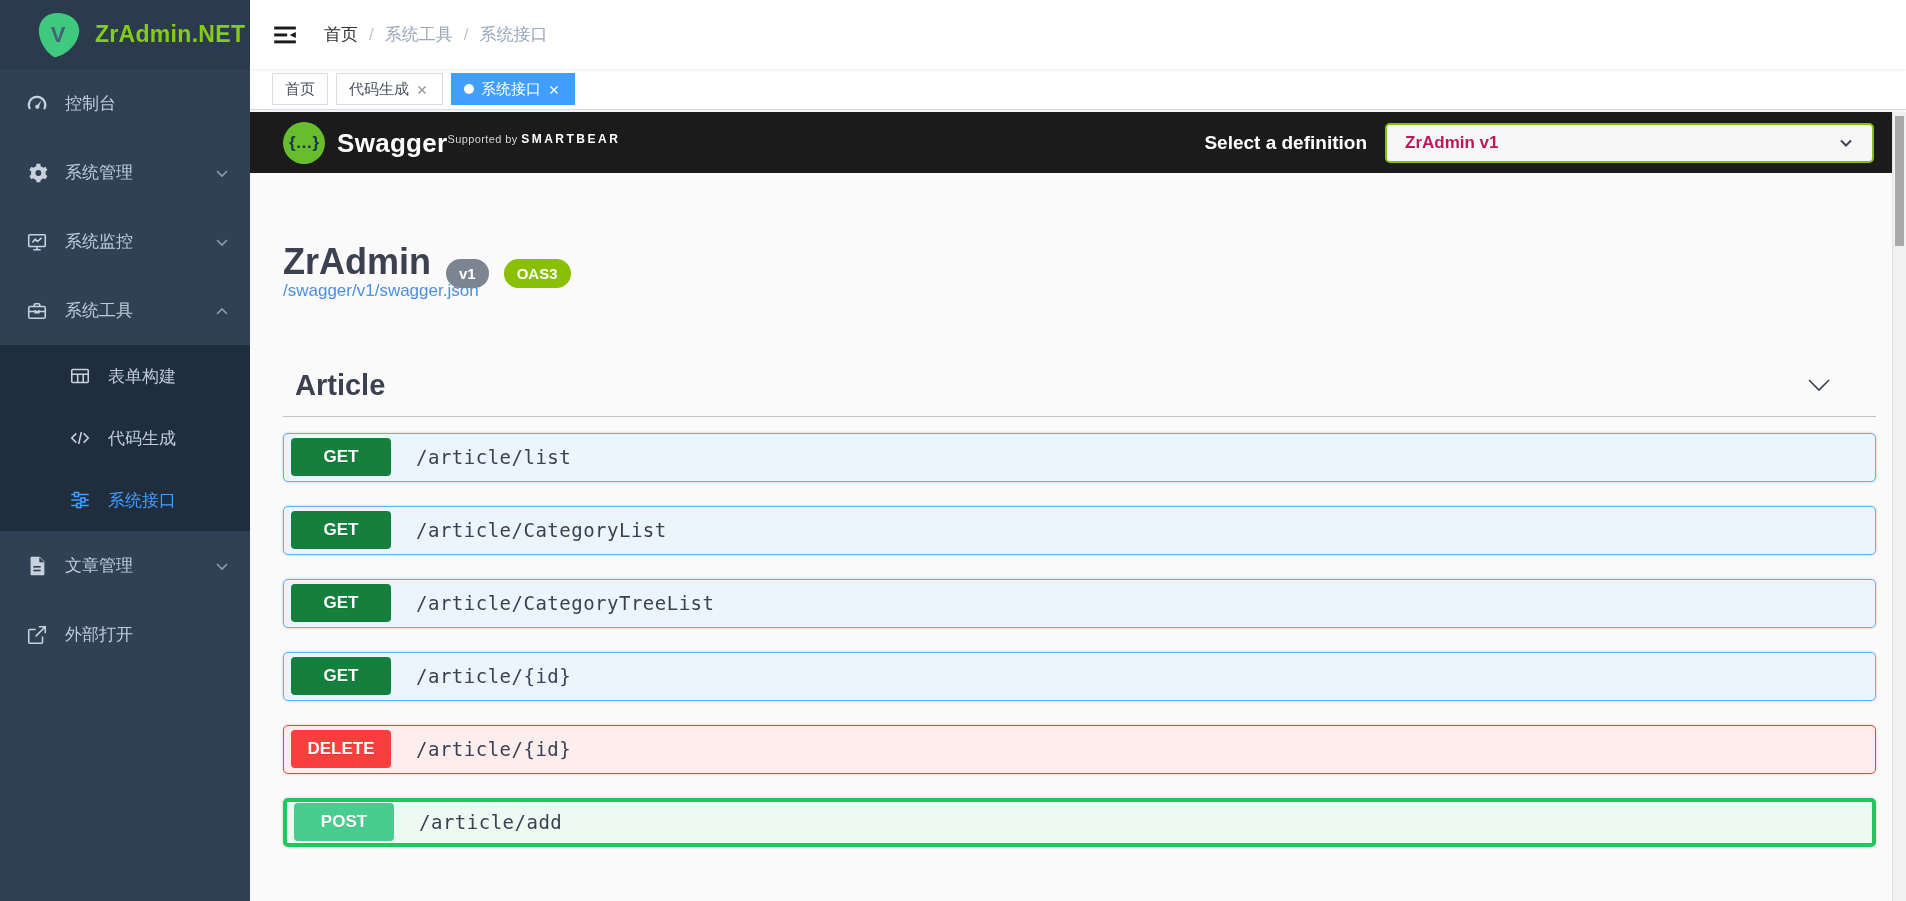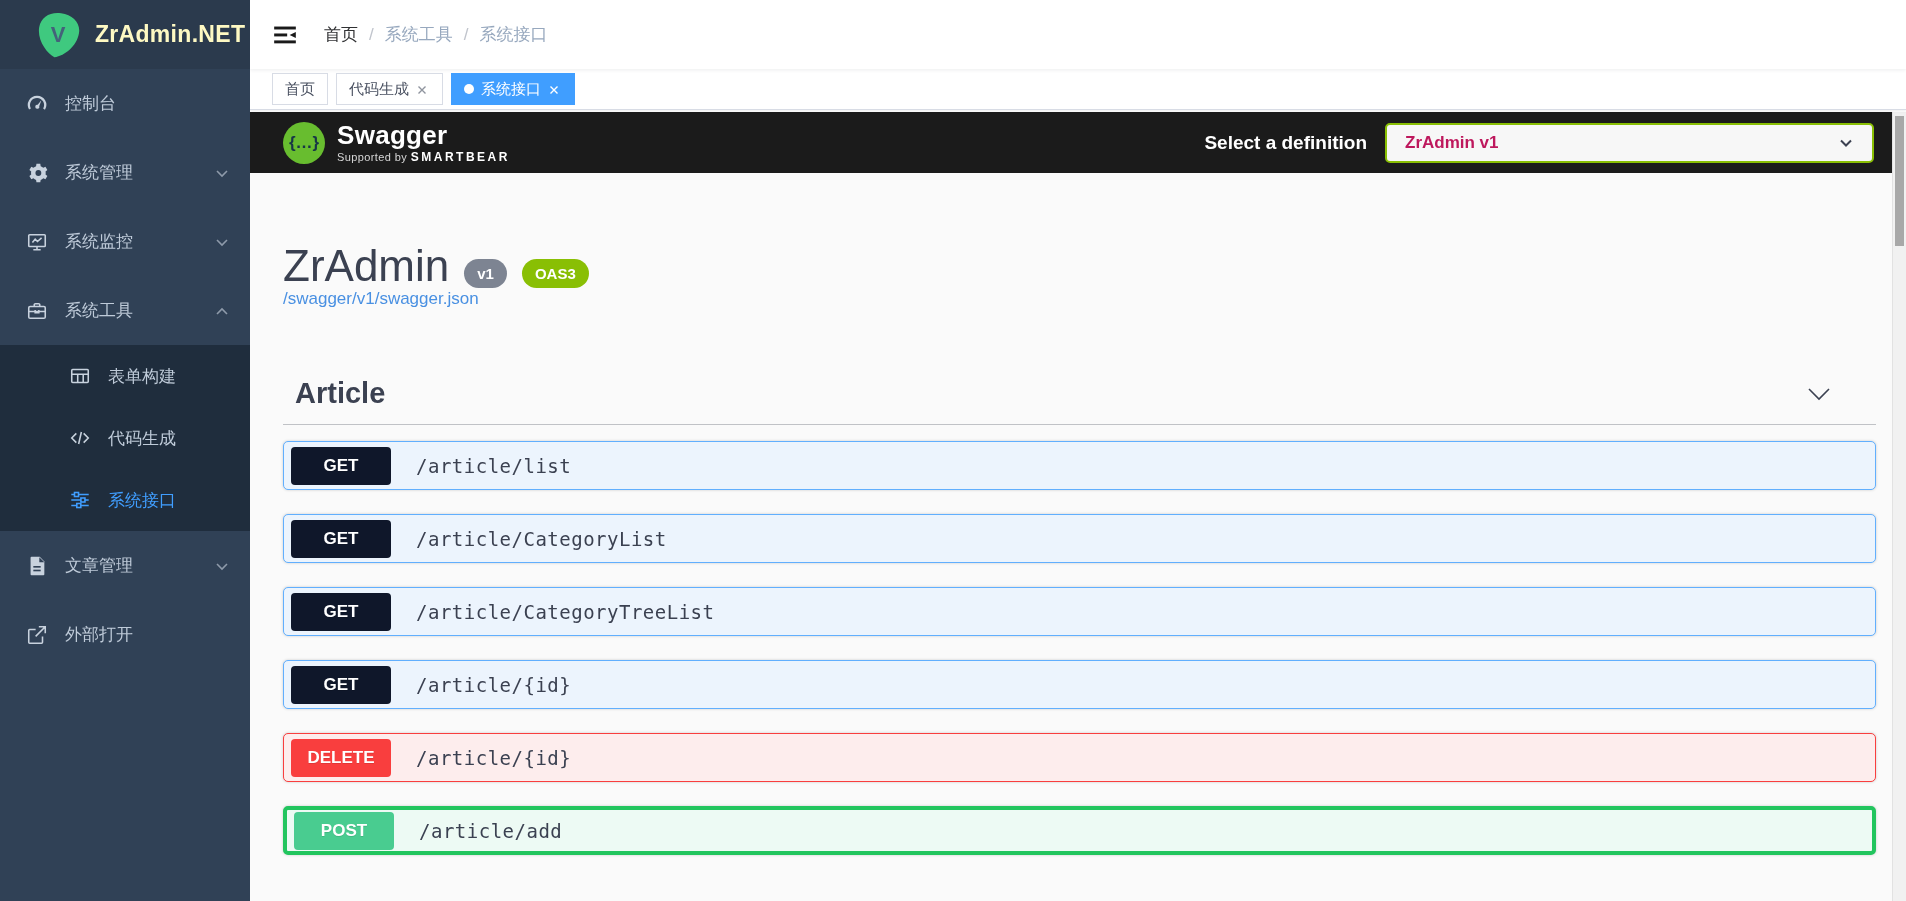--- a/index.html
+++ b/index.html
@@ -3,21 +3,21 @@
 <meta charset="utf-8">
 <style>
   * { margin:0; padding:0; box-sizing:border-box; }
   html,body { width:1906px; height:901px; overflow:hidden; background:#fff;
               font-family:"Liberation Sans","DejaVu Sans",sans-serif; }
   .stage { position:relative; width:1906px; height:901px; }
 
   
   .sidebar { position:absolute; left:0; top:0; width:250px; height:901px; background:#304156; z-index:5; }
   .logo-row { height:69px; display:flex; align-items:center; padding-left:36px; gap:15px; background:#2b3a4d; }
-  .logo-title { color:#fef9c3; font-size:23px; font-weight:bold; letter-spacing:.3px; }
+  .logo-title { color:#84cc16; font-size:23px; font-weight:bold; letter-spacing:.3px; }
   .menu-item { height:69px; display:flex; align-items:center; padding:0 20px 0 25px; gap:16px;
                color:#bfcbd9; font-size:17px; cursor:pointer; }
   .menu-item .micon { width:24px; height:24px; display:flex; align-items:center; justify-content:center; color:#c8d2de; flex:0 0 24px; }
   .menu-item .mlabel { flex:1; white-space:nowrap; }
   .menu-item .chev { color:#8e9aaa; width:16px; height:16px; }
   .submenu { background:#1f2d3d; }
   .submenu .menu-item { height:62px; padding-left:68px; }
   .menu-item.active { color:#409eff; }
   .menu-item.active .micon { color:#409eff; }
 
@@ -54,53 +54,53 @@
   .tab.active { background:#409eff; border-color:#409eff; color:#fff; }
   .tab.active .tclose { color:#fff; }
   .tab .dot { width:10px; height:10px; border-radius:50%; background:#fff; }
 
   
   .swagger { position:absolute; left:250px; top:112px; width:1642px; height:789px; background:#fafafa; }
   .sw-topbar { height:61px; background:#1b1b1b; display:flex; align-items:center; padding:0 18px 0 33px; }
   .sw-logo { display:flex; align-items:center; gap:12px; }
   .sw-logo-circle { width:42px; height:42px; border-radius:50%; background:#68bd2f; display:flex;
                     align-items:center; justify-content:center; color:#173647; font-weight:bold; font-size:17px; }
-  .sw-logo-textcol { display:flex; flex-direction:column; line-height:1; }
+  .sw-logo-textcol { display:flex; flex-direction:row; line-height:1; }
   .sw-logo-name { color:#fff; font-size:26px; font-weight:bold; letter-spacing:.3px; }
   .sw-logo-sub { color:#d7d7d7; font-size:11px; margin-top:3px; letter-spacing:.4px; }
   .sw-logo-sub b { color:#fff; letter-spacing:2.5px; font-size:12px; }
   .sw-right { margin-left:auto; display:flex; align-items:center; gap:18px; }
   .sw-select-label { color:#fff; font-size:19px; font-weight:bold; }
   .sw-select { width:489px; height:40px; background:#f7f7f7; border:2px solid #89bf04; border-radius:5px;
                display:flex; align-items:center; padding:0 18px; font-size:17px; font-weight:bold;
                color:#be185d; cursor:pointer; }
   .sw-select .selchev { margin-left:auto; width:16px; height:16px; color:#3b4151; }
 
   .sw-content { padding:70px 16px 0 33px; }
   .info-title-row { display:flex; align-items:flex-start; gap:15px; }
-  .info-title { font-size:44px; font-weight:normal; color:#3b4151; line-height:1.05; }
+  .info-title { font-size:36px; font-weight:bold; color:#3b4151; line-height:1.05; }
   .pill { color:#fff; font-weight:bold; border-radius:50px; padding:6px 13px; font-size:15px; position:relative; top:16px; }
   .pill.v { background:#7d8492; }
   .pill.oas { background:#89bf04; }
   .spec-link { font-size:17px; color:#4990e2; cursor:pointer; width:max-content; }
 
   .section-head { margin-top:62px; display:flex; align-items:center;
                   border-bottom:1px solid rgba(59,65,81,.3); padding:6px 12px 14px 12px; cursor:pointer; }
   .section-title { font-size:29px; font-weight:bold; color:#3b4151; }
   .section-chev { margin-left:auto; margin-right:32px; width:26px; height:26px; color:#3b4151; }
 
   .opblock { height:49px; border-radius:5px; display:flex; align-items:center; margin-top:16px;
              box-shadow:0 0 3px rgba(0,0,0,.19); cursor:pointer; }
   .opblock + .opblock { margin-top:24px; }
   .opblock.get    { background:#ecf4fd; border:1px solid #61affe; }
   .opblock.delete { background:#fdeded; border:1px solid #f93e3e; }
   .opblock.post   { background:#edfaf4; border:4px solid #22c55e; }
   .method { min-width:100px; text-align:center; padding:9px 0; margin-left:7px; border-radius:4px;
             color:#fff; font-weight:bold; font-size:17px; text-shadow:0 1px 0 rgba(0,0,0,.1); }
-  .method.get { background:#0f172a;text-align:center; }
+  .method.get { background:#15803d;text-align:center; }
   .method.delete { background:#f93e3e; }
   .method.post { background:#49cc90; }
   .path { margin-left:25px; font-family:"DejaVu Sans Mono","Liberation Mono",monospace;
           font-size:19px; color:#3b4151; letter-spacing:.5px; }
 
   
   .vscroll { position:absolute; right:0; top:112px; width:14px; height:789px; background:#f1f1f1;
              border-left:1px solid #e2e2e2; }
   .vthumb { position:absolute; left:2px; right:2px; top:4px; height:130px; background:#a8a8a8; cursor:pointer; }
 </style>

